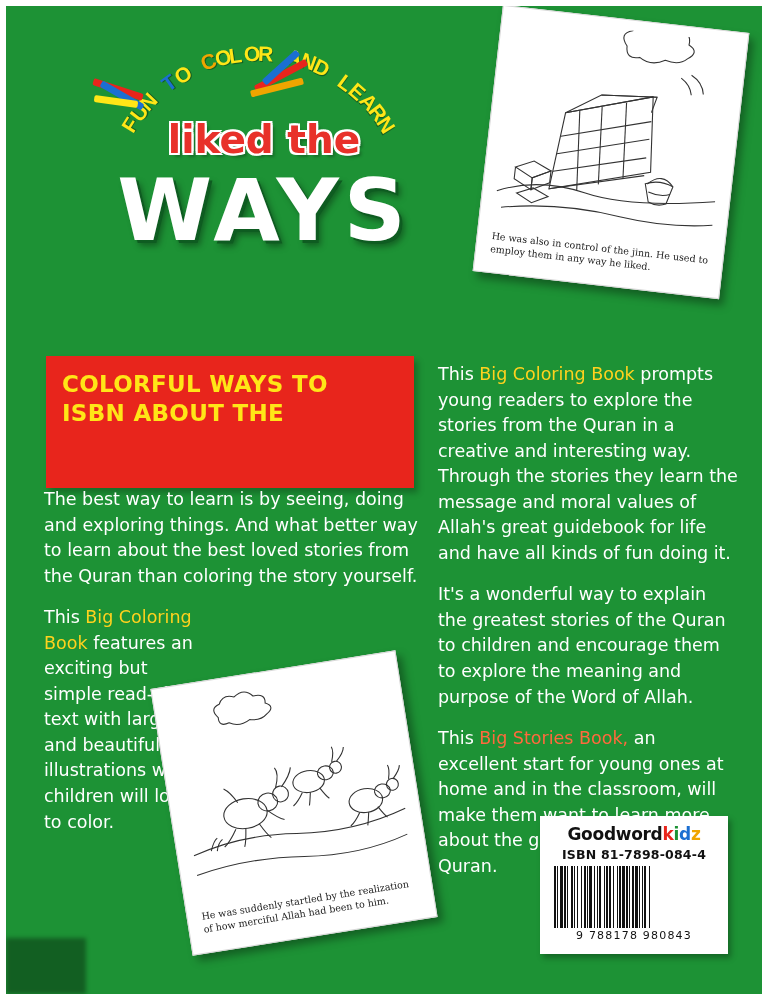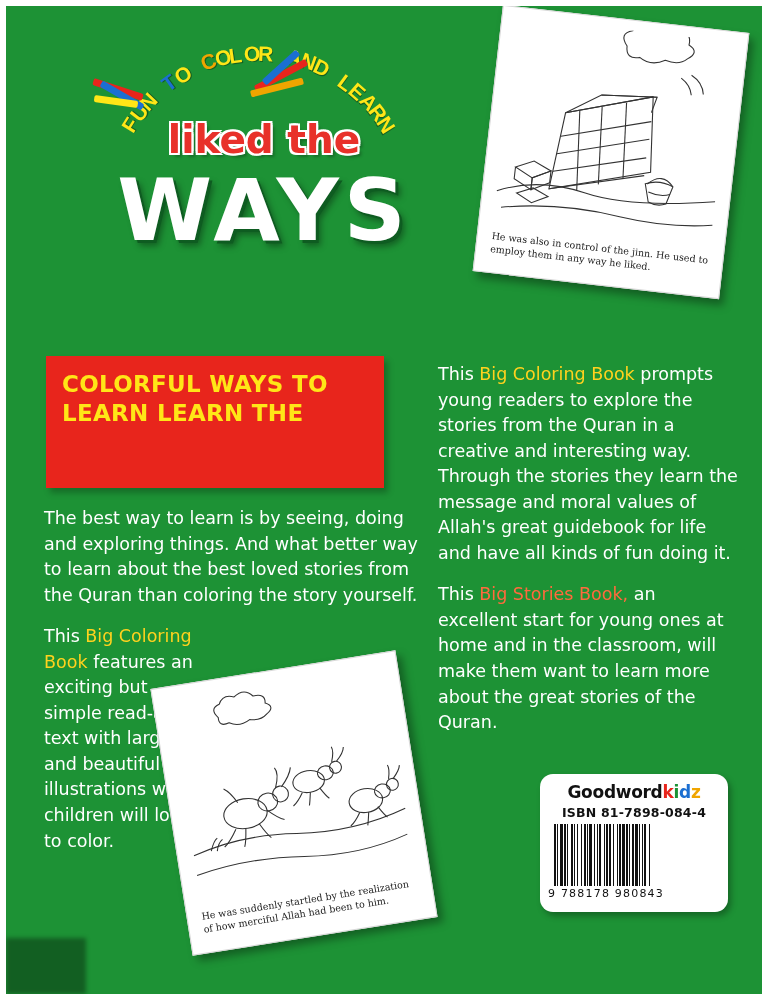--- a/index.html
+++ b/index.html
@@ -108,41 +108,41 @@
     text-shadow:
       3px 3px 0 #0e5c21,
       5px 6px 6px rgba(0,0,0,0.35);
   }
 
   
   .red-box {
     position: absolute;
     left: 46px;
     top: 356px;
-    width: 338px;
+    width: 368px;
     height: 132px;
     background: #e8251c;
     box-shadow: 4px 5px 6px rgba(0,0,0,0.25);
     padding: 14px 4px 0 16px;
     box-sizing: border-box;
   }
   .red-box-text {
     font-family: "DejaVu Sans", sans-serif;
     font-weight: bold;
     font-size: 23px;
     line-height: 1.28;
     color: #ffe617;
     letter-spacing: 0.3px;
   }
 
   
   .left-col {
     position: absolute;
     left: 44px;
-    top: 506px;
+    top: 487px;
     width: 376px;
   }
   .right-col {
     position: absolute;
     left: 438px;
     top: 362px;
     width: 300px;
   }
   .body-p {
     font-family: "DejaVu Sans", sans-serif;
@@ -198,28 +198,27 @@
     left: 10px;
     top: 10px;
     right: 10px;
     bottom: 56px;
   }
 
   
   .pub-box {
     position: absolute;
     left: 540px;
-    top: 774px;
+    top: 816px;
     width: 188px;
     height: 138px;
     background: #ffffff;
     box-shadow: 3px 4px 6px rgba(0,0,0,0.3);
     box-sizing: border-box;
     padding: 6px 8px 4px 8px;
-    border-radius: 13px;
   }
   .pub-logo {
     text-align: center;
     font-family: "DejaVu Sans", sans-serif;
     font-weight: bold;
     font-size: 17px;
     color: #111111;
     letter-spacing: -0.3px;
     margin-top: 2px;
   }
@@ -241,21 +240,21 @@
     height: 62px;
     display: flex;
     align-items: stretch;
     gap: 0;
     padding: 0 6px;
   }
   .bar {
     background: #111111;
   }
   .barcode-num {
-    text-align: left;
+    text-align: center;
     font-family: "DejaVu Sans", sans-serif;
     font-size: 11px;
     letter-spacing: 1.2px;
     color: #111111;
     margin-top: 1px;
   }
   
   .scan-shadow {
     position: absolute;
     left: 6px;
@@ -307,30 +306,31 @@
     <div class="crayon-right" style="left:26px; top:2px; width:46px; background:#1b6fd1; transform:rotate(-42deg);"></div>
   </div>
 
   <div class="title-wrap">
     <div class="title-line2">liked the</div>
     <div class="title-quran">WAYS</div>
   </div>
 
   <div class="red-box">
     <div class="red-box-text">COLORFUL WAYS TO</div>
-    <div class="red-box-text">LEARN LEARN THE</div>
+    <div class="red-box-text">ISBN ABOUT THE</div>
   </div>
 
   <div class="left-col">
     <p class="body-p">The best way to learn is by seeing, doing and exploring things. And what better way to learn about the best loved stories from the Quran than coloring the story yourself.</p>
     <p class="body-p narrow"><span>This </span><span class="accent">Big Coloring Book</span><span> features an exciting but simple read-aloud text with large and beautiful illustrations which children will love to color.</span></p>
   </div>
 
   <div class="right-col">
     <p class="body-p"><span>This </span><span class="accent">Big Coloring Book</span><span> prompts young readers to explore the stories from the Quran in a creative and interesting way. Through the stories they learn the message and moral values of Allah's great guidebook for life and have all kinds of fun doing it.</span></p>
+    <p class="body-p">It's a wonderful way to explain the greatest stories of the Quran to children and encourage them to explore the meaning and purpose of the Word of Allah.</p>
     <p class="body-p"><span>This </span><span class="accent-red">Big Stories Book,</span><span> an excellent start for young ones at home and in the classroom, will make them want to learn more about the great stories of the Quran.</span></p>
   </div>
 
   <div class="page-card page-top">
     <svg class="page-art" viewBox="0 0 228 202">
       <g fill="none" stroke="#333" stroke-width="1.1">
 
         <path d="M118 16 q-10 -12 4 -16 q6 -12 20 -6 q14 -10 24 2 q16 -2 14 12 q12 6 0 14 q-8 8 -22 4 q-14 8 -26 0 q-14 4 -14 -10 z"></path>
 
         <path d="M176 42 q10 6 12 16"></path>

